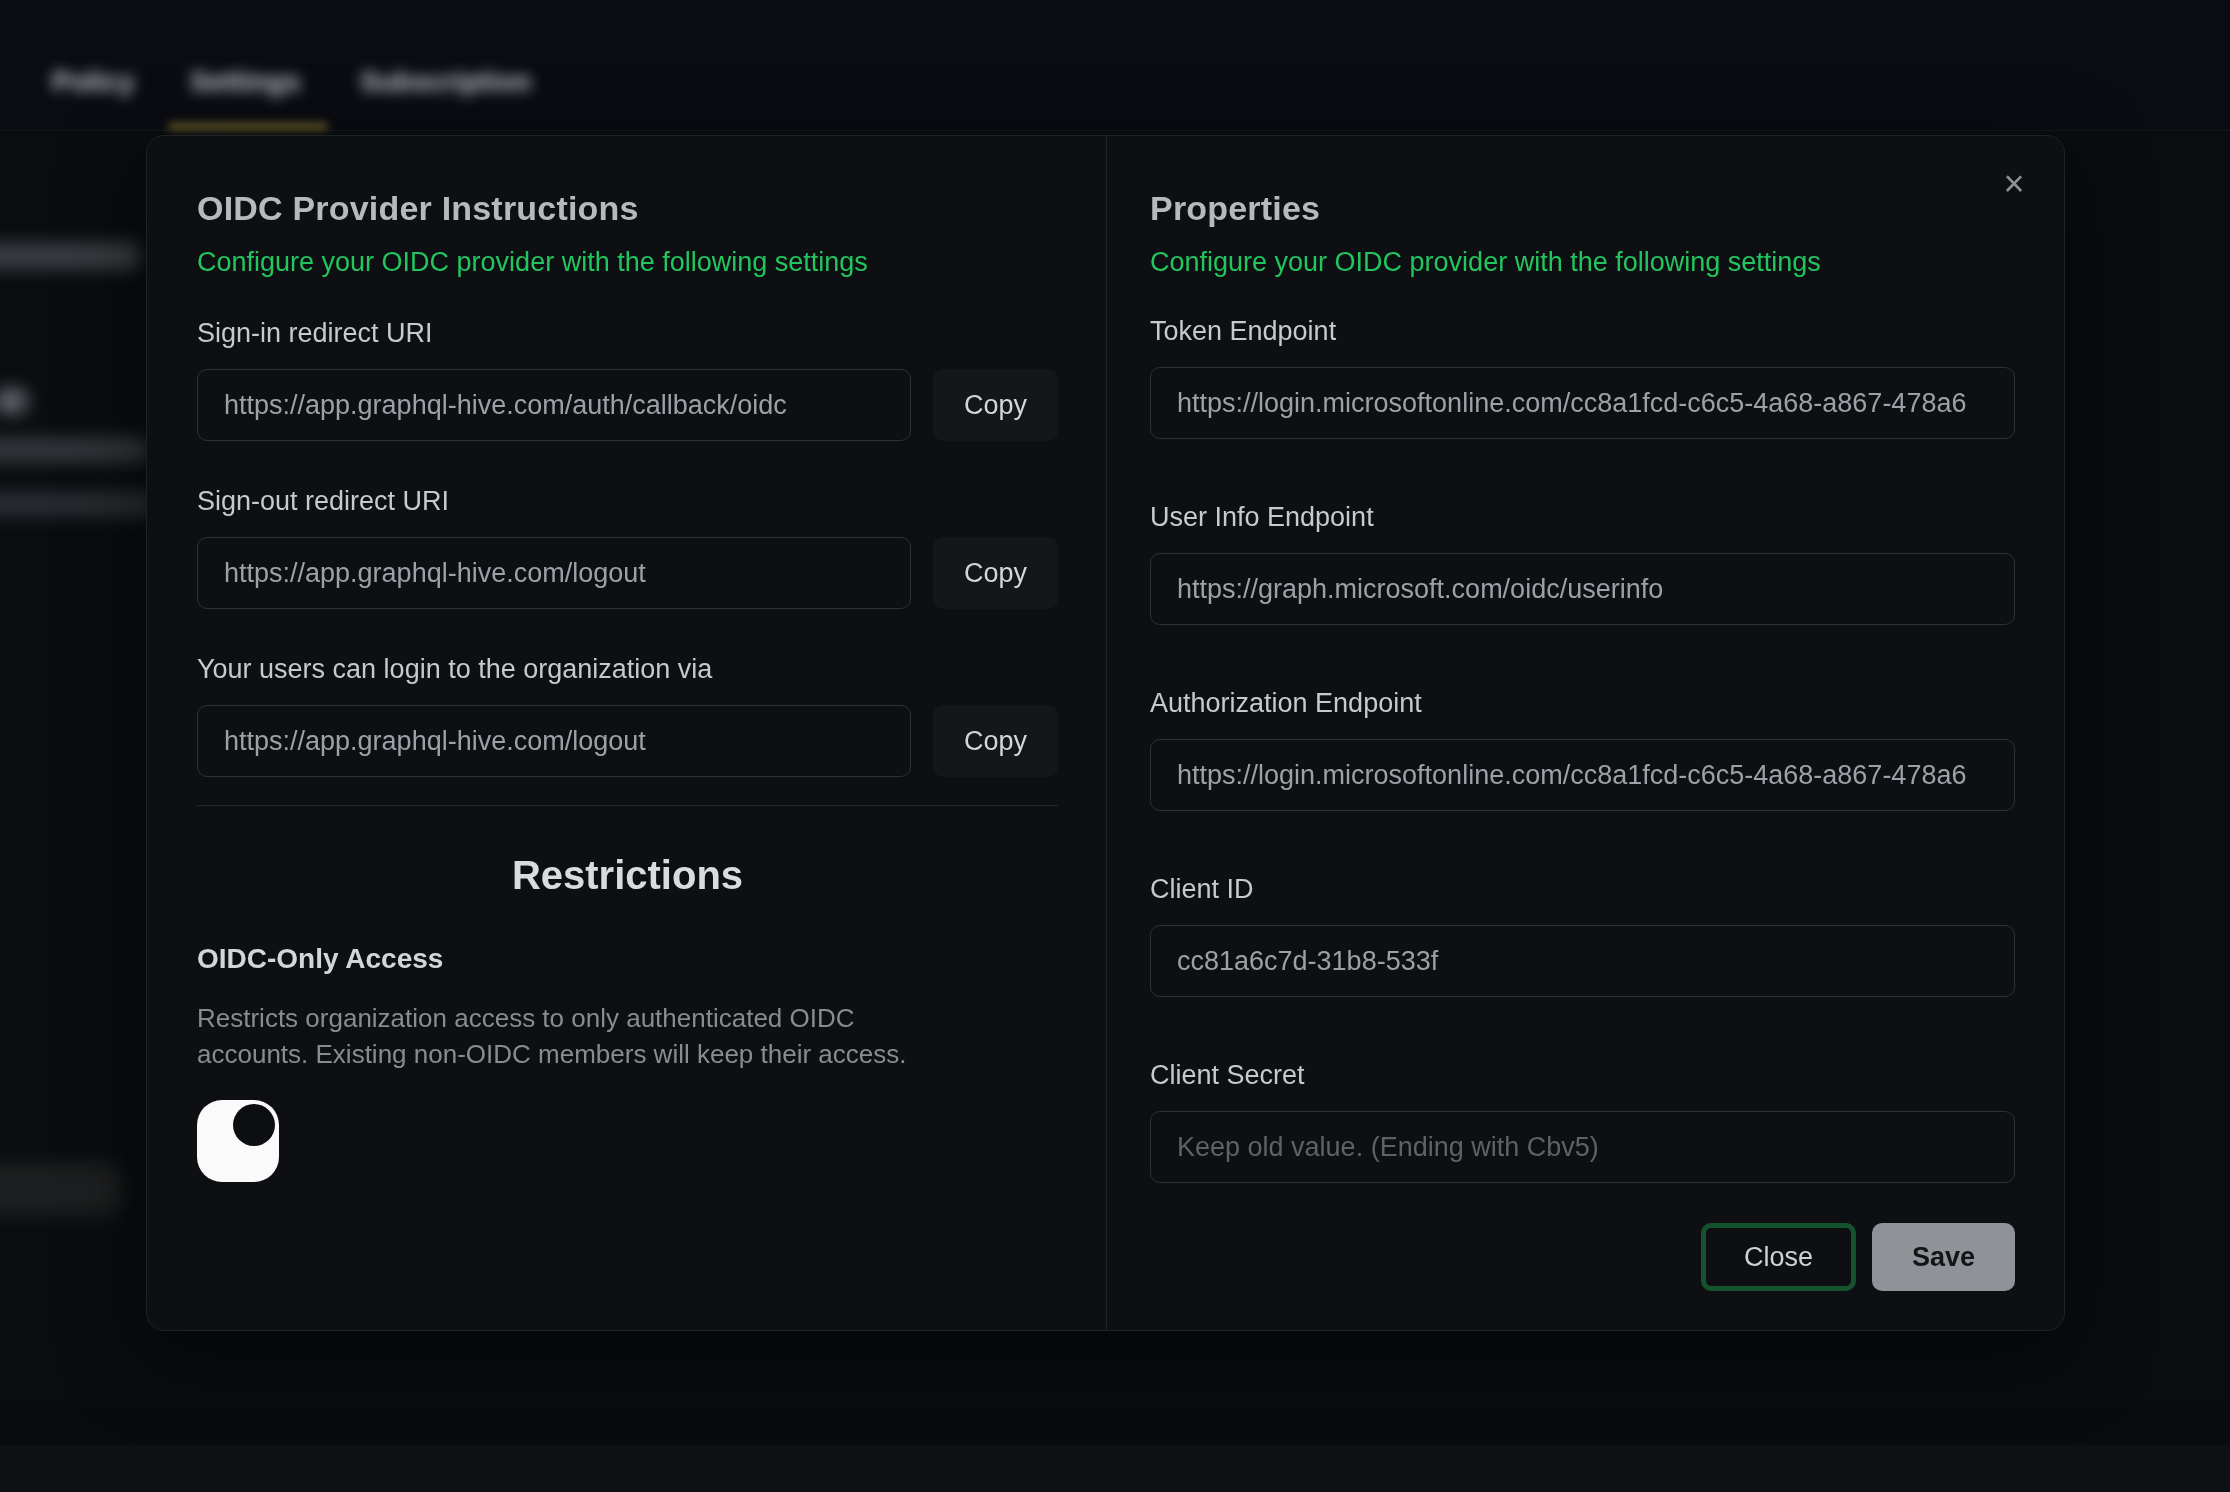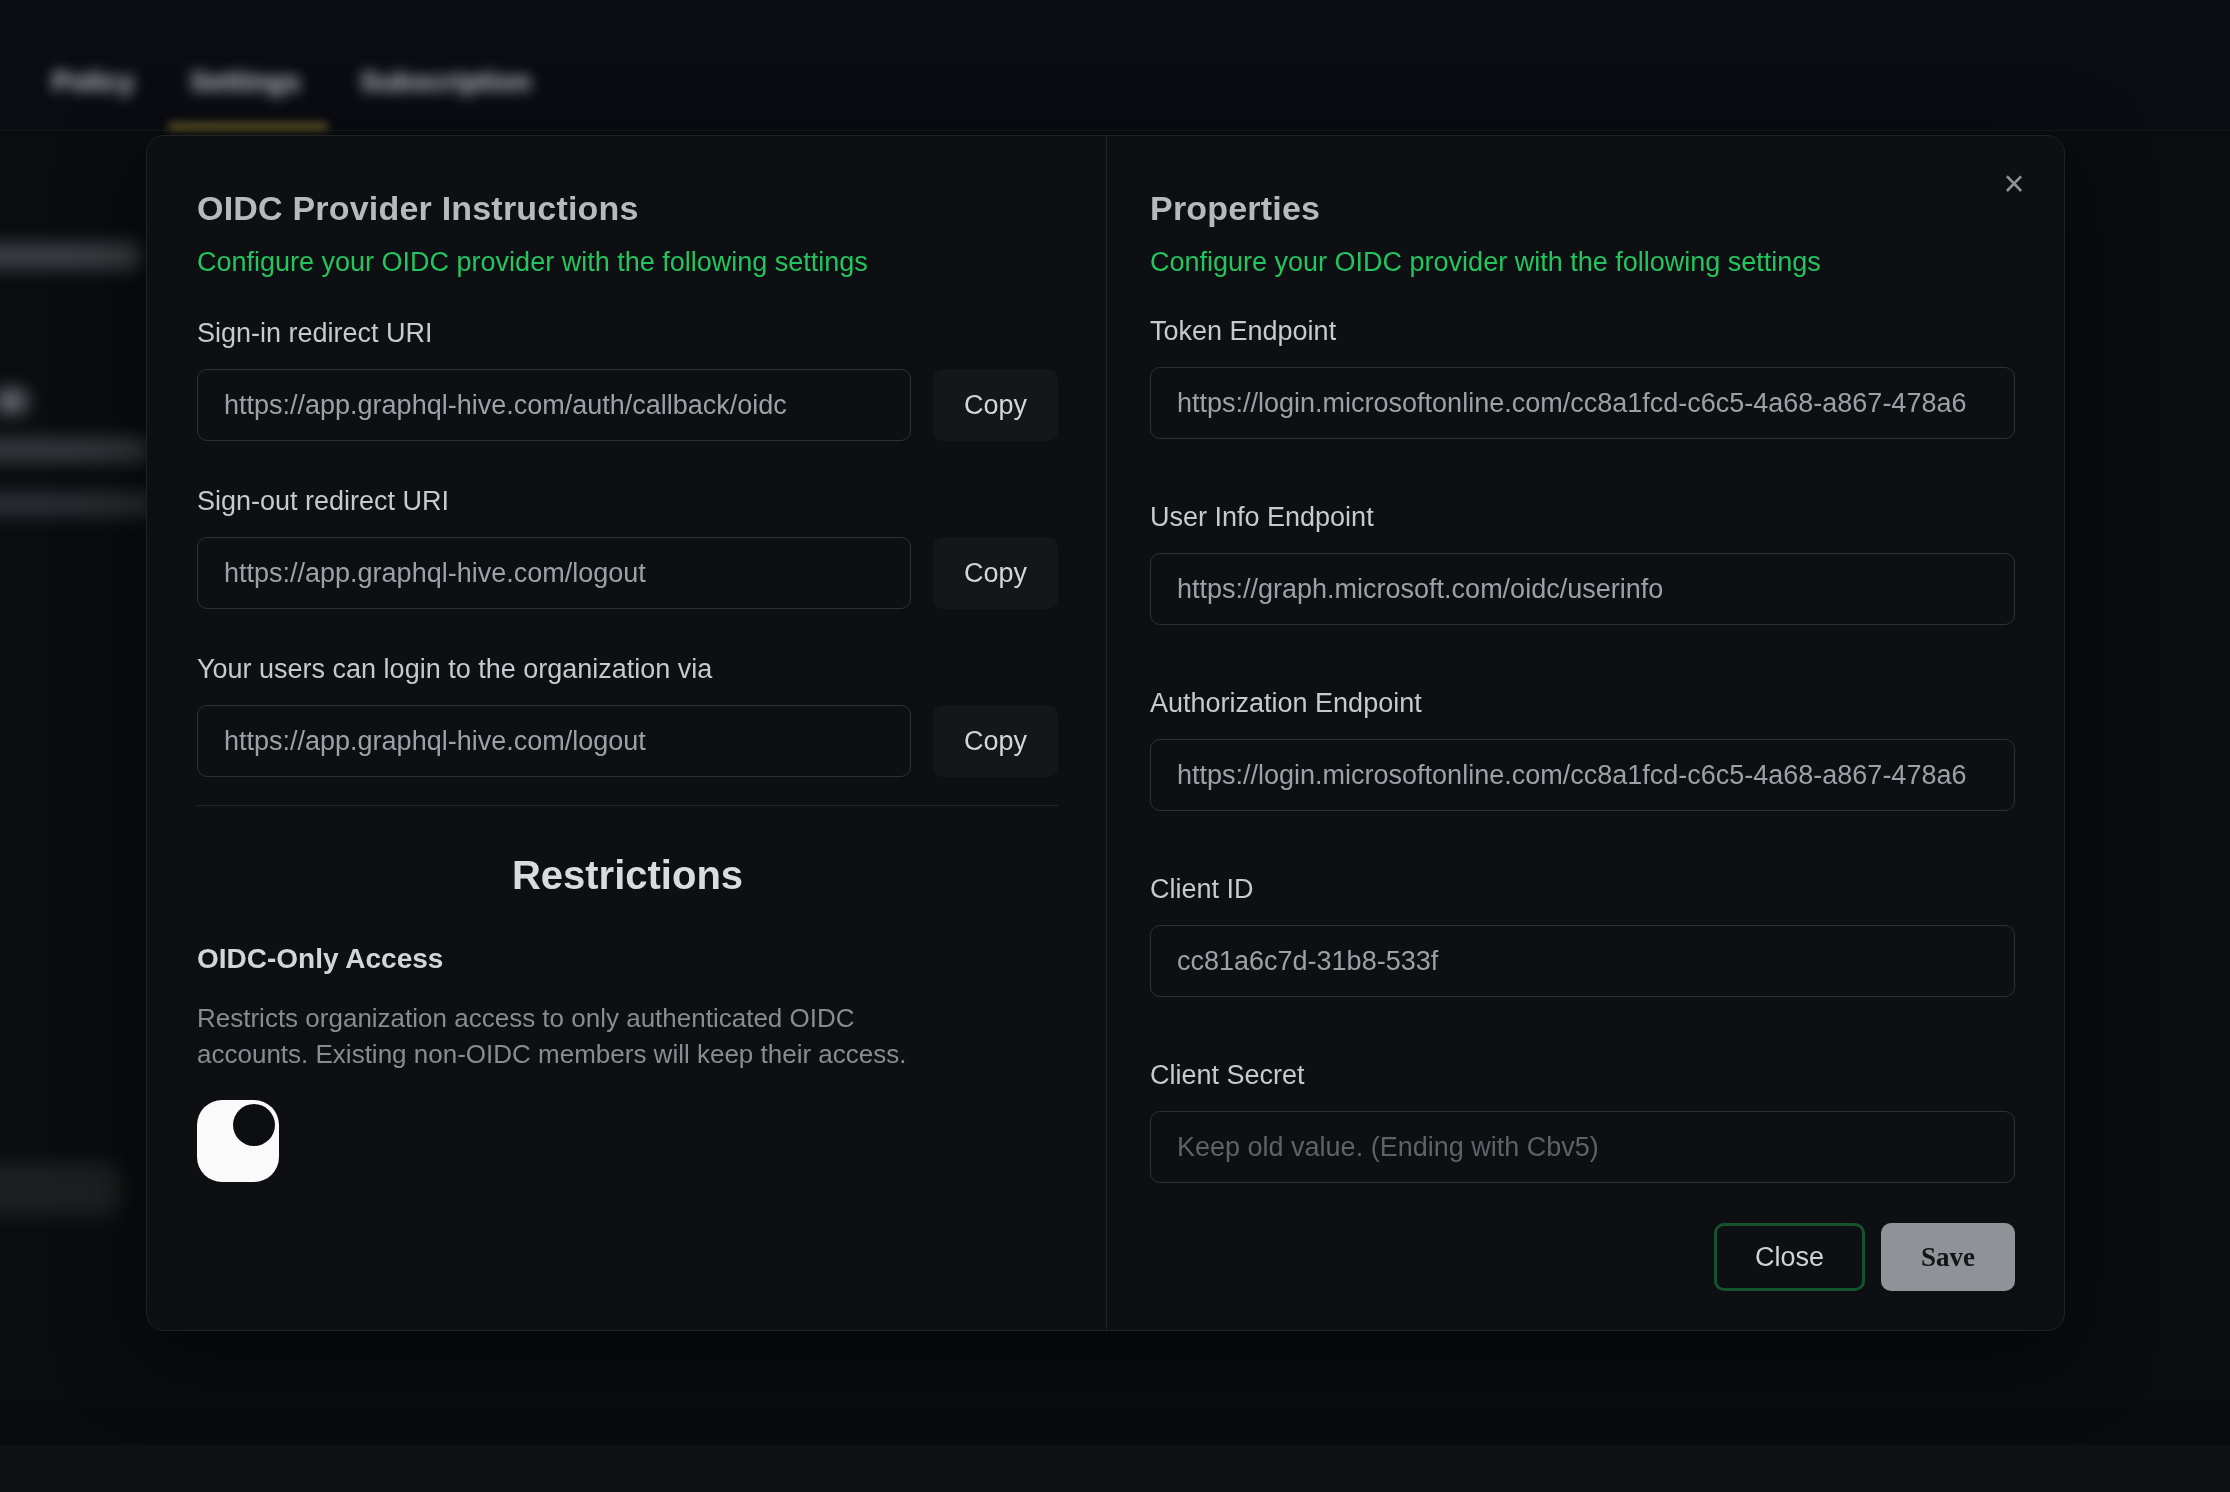--- a/index.html
+++ b/index.html
@@ -111,30 +111,30 @@
   }
 
   .rfield { margin-top:34px; }
   .rfield + .rfield { margin-top:62px; }
   .rfield .input-row { margin-top:20px; }
 
   .btn-row { display:flex; justify-content:flex-end; gap:16px; margin-top:40px; }
   .close-action-btn {
     height:68px; padding:0 38px;
     background:transparent;
-    border:3px solid #14532d; border-radius:10px;
+    border:5px solid #14532d; border-radius:10px;
     color:#ced1d5; font-size:27px; font-weight:500;
     font-family:"Liberation Sans", sans-serif;
     cursor:pointer;
   }
   .save-btn {
     height:68px; padding:0 40px;
     background:#919298; border:none; border-radius:10px;
     color:#131418; font-size:27px; font-weight:600;
-    font-family:Liberation Serif, serif;
+    font-family:Liberation Sans, sans-serif;
     cursor:pointer;
   }
 </style>
 </head>
 <body>
 
 <div class="bg-layer">
   <div class="tabbar">
     <span class="bg-tab policy">Policy</span>
     <span class="bg-tab settings">Settings</span>

